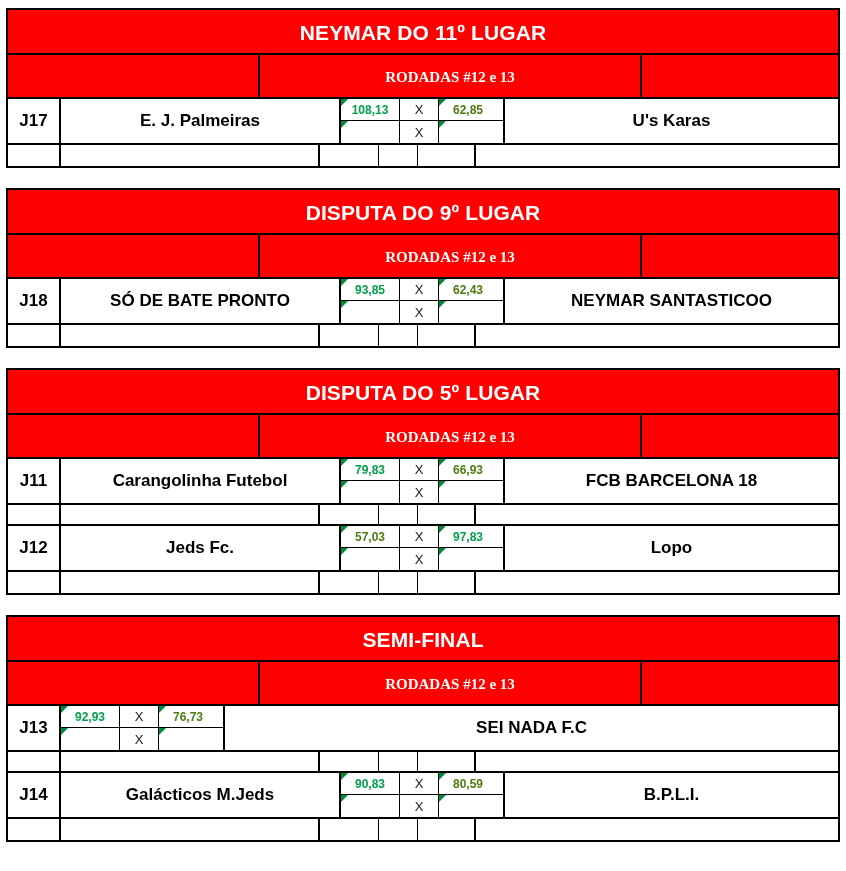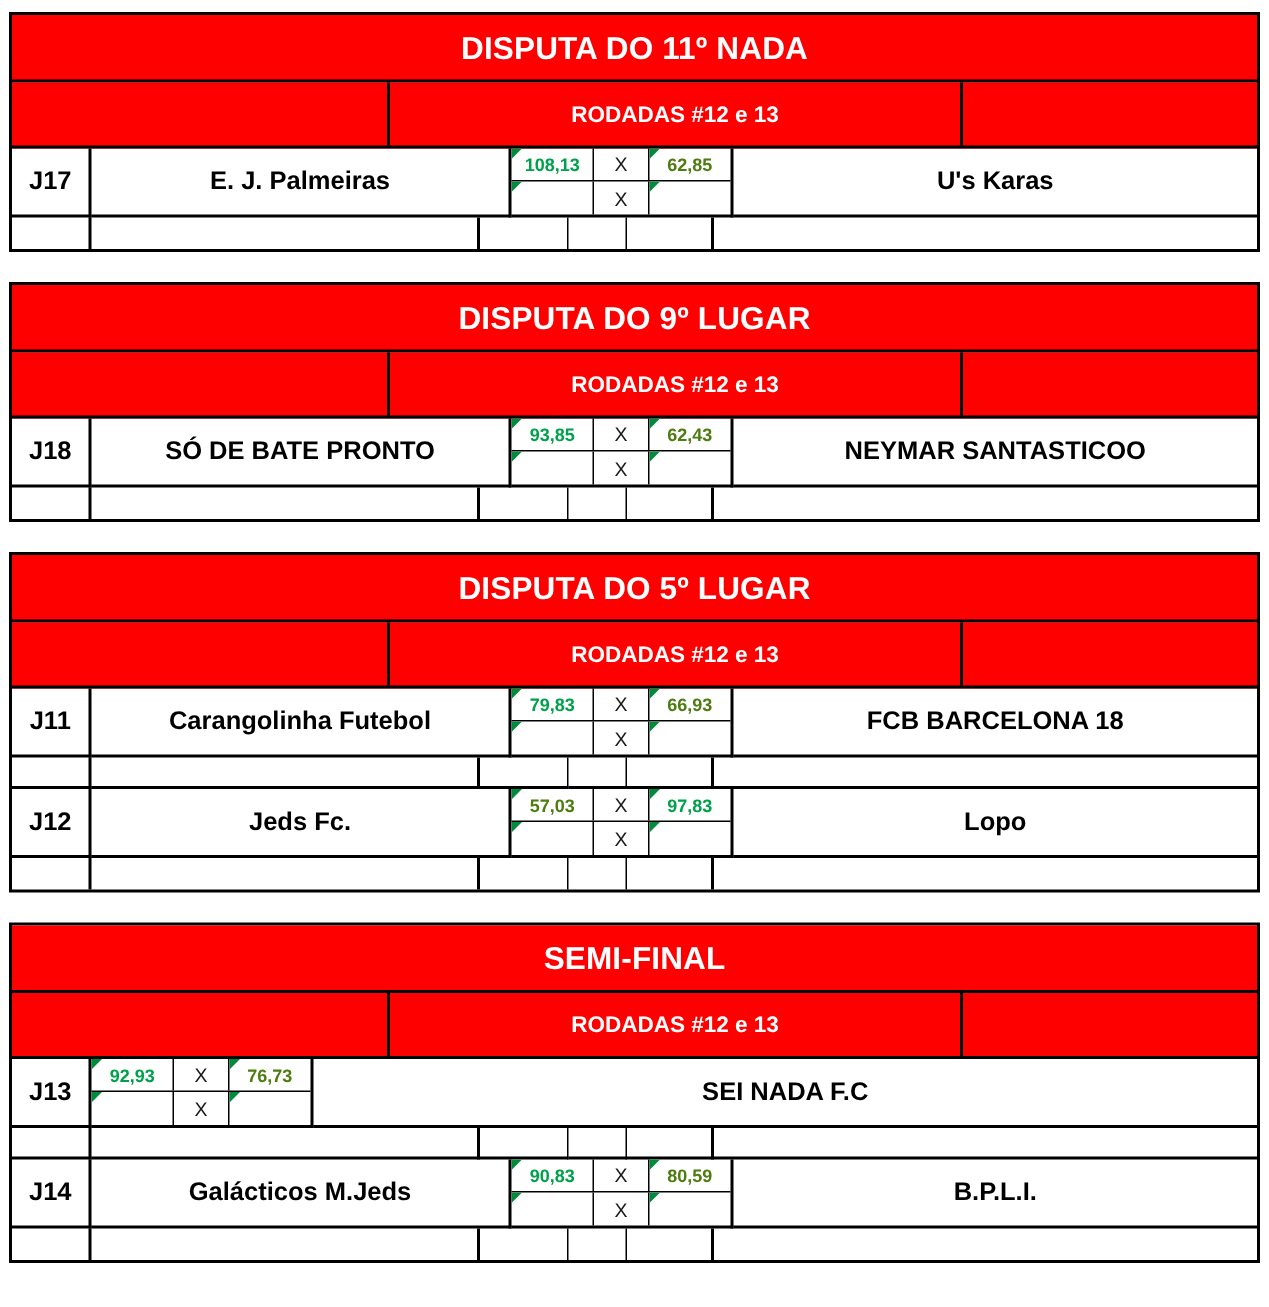--- a/index.html
+++ b/index.html
@@ -42,20 +42,21 @@
     white-space:nowrap;
   }
 
   
   .sub-row{
     display:flex;
     background:#FF0000;
     height:44px;
     border-bottom:2px solid #000000;
     box-sizing:border-box;
+    font-family:Liberation Serif, serif;
   }
   .sub-left{
     width:252px;
     border-right:2px solid #000000;
     box-sizing:border-box;
   }
   .sub-mid{
     flex:1 1 auto;
     border-right:2px solid #000000;
     box-sizing:border-box;
@@ -92,21 +93,21 @@
     width:280px;
     border-right:2px solid #000000;
     border-bottom:2px solid #000000;
     box-sizing:border-box;
     display:flex;align-items:center;justify-content:center;
     font-weight:bold;font-size:17px;color:#000000;
     text-align:right;
     white-space:nowrap;overflow:hidden;
   }
   .c-scores{
-    width:148px;
+    width:164px;
     border-right:2px solid #000000;
     border-bottom:2px solid #000000;
     box-sizing:border-box;
     display:flex;flex-direction:column;
   }
   .c-away{
     flex:1 1 auto;
     border-bottom:2px solid #000000;
     box-sizing:border-box;
     display:flex;align-items:center;justify-content:center;
@@ -165,21 +166,21 @@
   .filler.has-border .f-s2,
   .filler.has-border .f-away{border-bottom:2px solid #000000;}
 </style>
 </head>
 <body>
 
 <div class="page">
   <div class="spacer-top"></div>
   <div id="blocks-root">
       <div class="block">
-        <div class="title-row">DISPUTA DO 11º NADA</div>
+        <div class="title-row">NEYMAR DO 11º LUGAR</div>
         <div class="sub-row">
           <div class="sub-left"></div>
           <div class="sub-mid">RODADAS #12 e 13</div>
           <div class="sub-right"></div>
         </div>
         <div class="match">
           <div class="c-id">J17</div>
           <div class="c-home">E. J. Palmeiras</div>
           <div class="c-scores">
             <div class="score-line top">

